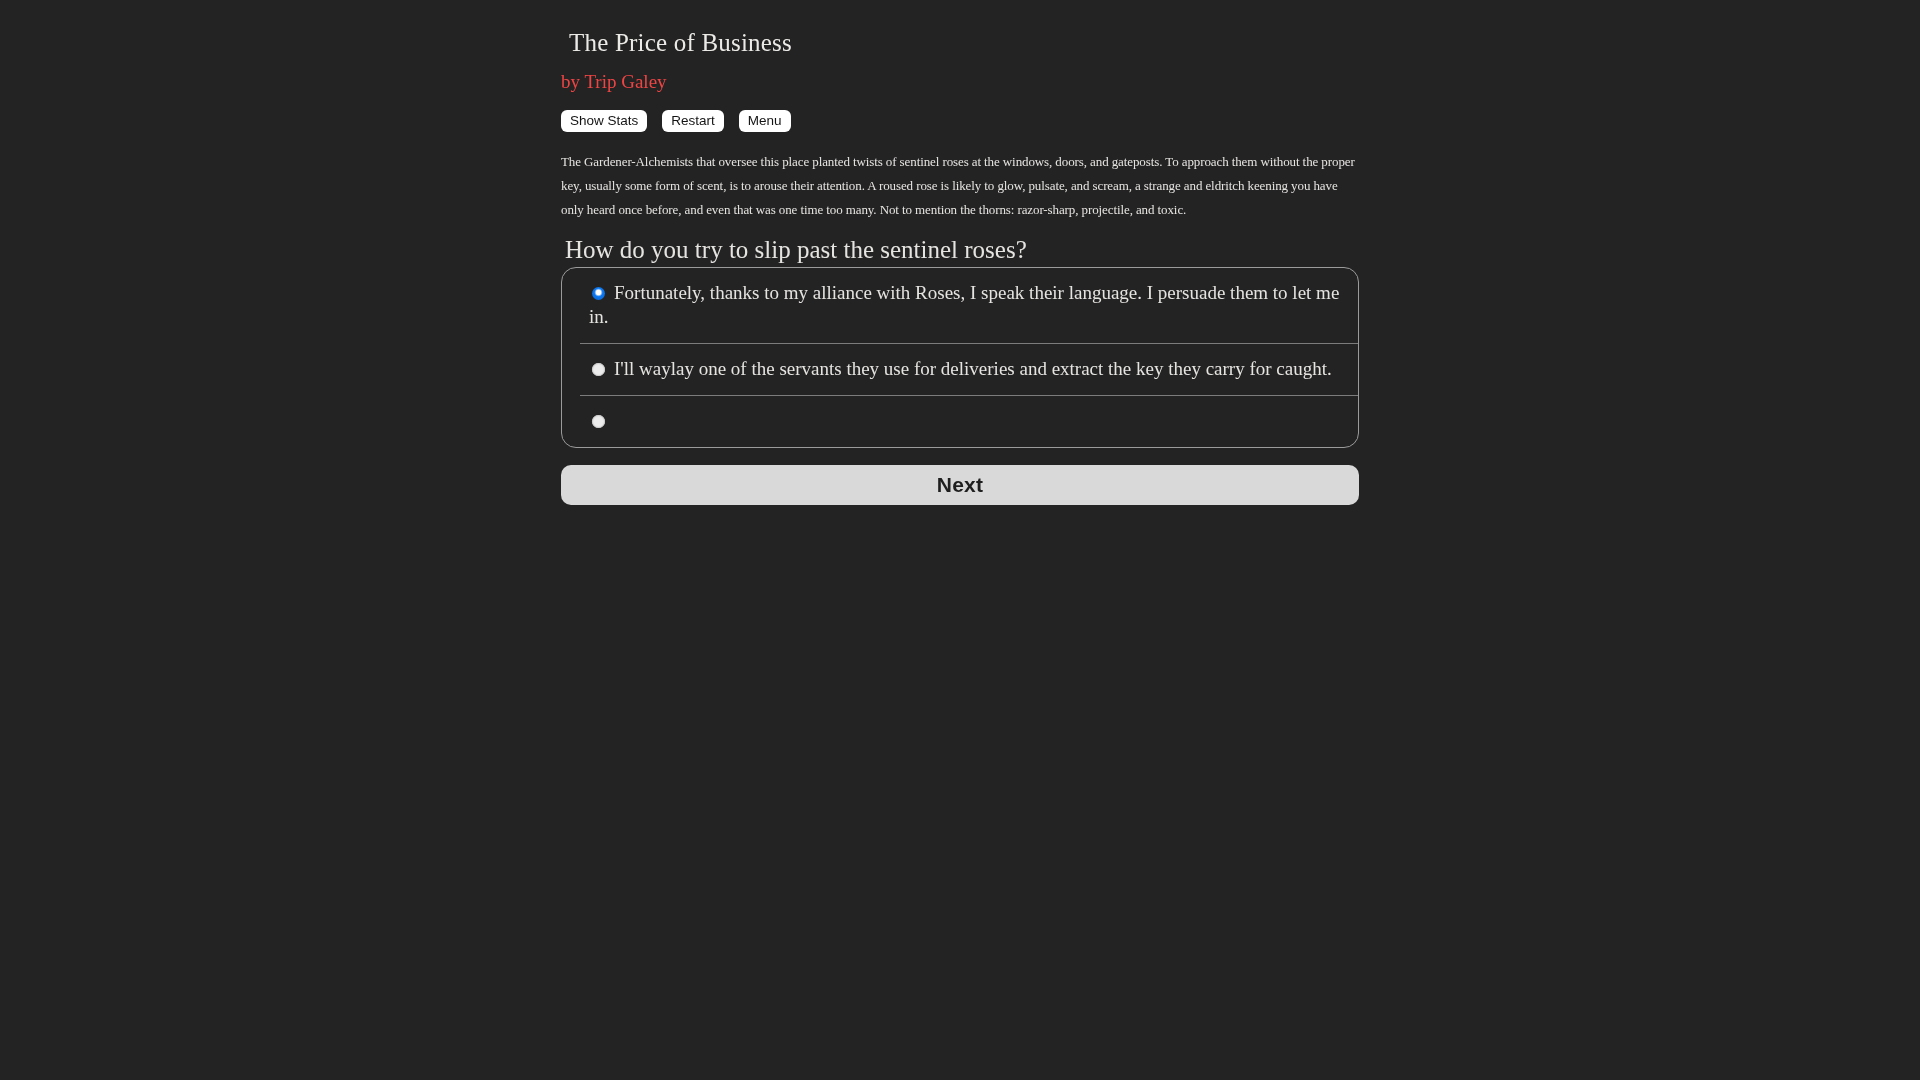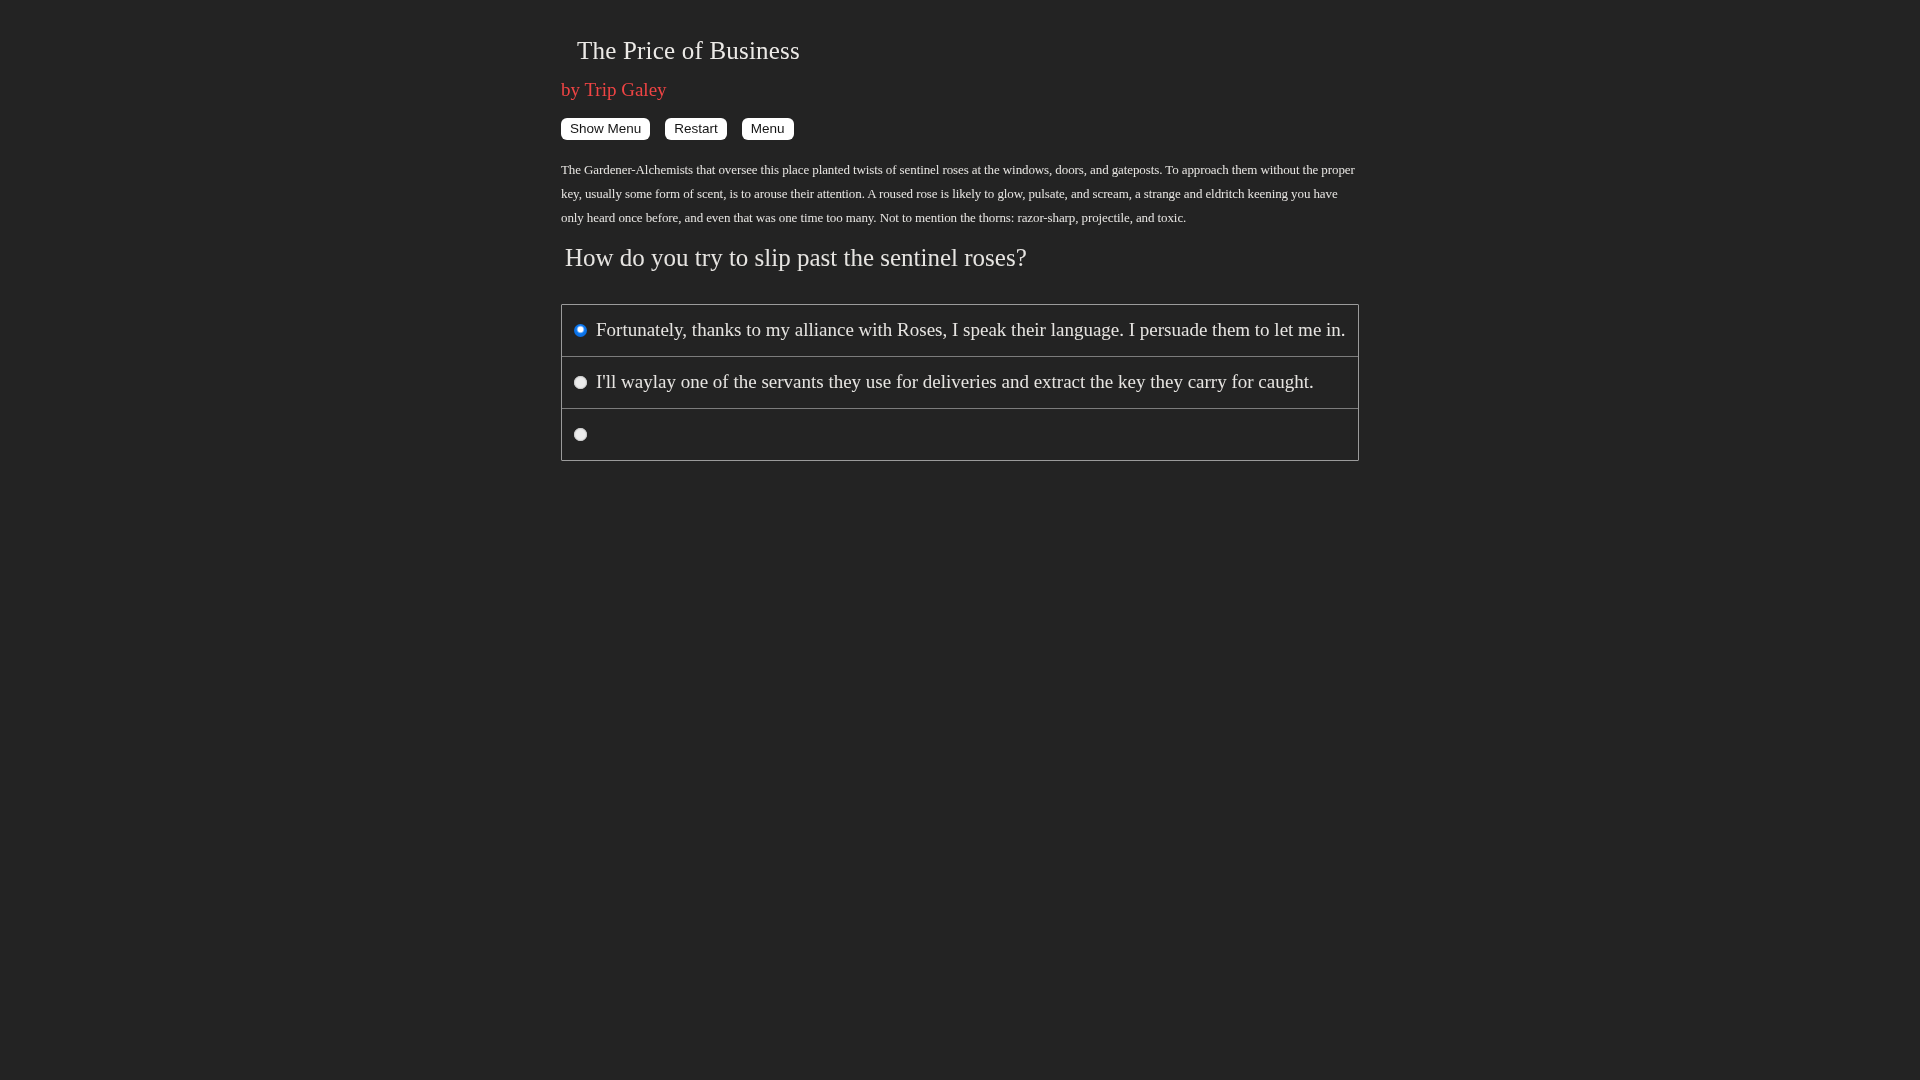--- a/index.html
+++ b/index.html
@@ -14,21 +14,21 @@
     width: 798px;
     margin: 0 auto;
     padding-top: 22px;
     color: #e6e4e1;
     font-family: "Liberation Serif", "DejaVu Serif", serif;
   }
   .game-title {
     font-size: 25px;
     font-weight: normal;
     letter-spacing: 0.2px;
-    margin: 16px;
+    margin: 8px;
     line-height: 1;
     color: #eceae7;
   }
   .game-author {
     font-size: 19px;
     margin: 17px 0 0 0;
     line-height: 1;
     color: #ef4444;
   }
   .toolbar {
@@ -54,24 +54,25 @@
     font-size: 13px;
     line-height: 24px;
     letter-spacing: -0.1px;
   }
   .story-question {
     margin: 16px 0 0 4px;
     font-size: 25px;
     line-height: 24px;
   }
   .choice-list {
-    margin-top: 34px;
+    margin-top: 5px;
     border: 1px solid #9b9b9b;
-    border-radius: 1px;
+    border-radius: 15px;
     overflow: hidden;
+    padding-left: 18px;
   }
   .choice-option {
     display: block;
     padding: 13px 9px 14px 9px;
     font-size: 19px;
     line-height: 24px;
     cursor: pointer;
   }
   .choice-option + .choice-option {
     border-top: 1px solid #7c7c7c;
@@ -110,35 +111,36 @@
 </head>
 <body>
 
 <div class="page">
 
   <h1 class="game-title">The Price of Business</h1>
 
   <div class="game-author">by Trip Galey</div>
 
   <div class="toolbar">
-    <button class="toolbar-btn">Show Menu</button>
+    <button class="toolbar-btn">Show Stats</button>
     <button class="toolbar-btn">Restart</button>
     <button class="toolbar-btn">Menu</button>
   </div>
 
   <p class="story-paragraph">The Gardener-Alchemists that oversee this place planted twists of sentinel roses at the windows, doors, and gateposts. To approach them without the proper key, usually some form of scent, is to arouse their attention. A roused rose is likely to glow, pulsate, and scream, a strange and eldritch keening you have only heard once before, and even that was one time too many. Not to mention the thorns: razor-sharp, projectile, and toxic.</p>
 
   <p class="story-question">How do you try to slip past the sentinel roses?</p>
 
   <div class="choice-list">
     <label class="choice-option">
       <span class="radio checked"></span><span>Fortunately, thanks to my alliance with Roses, I speak their language. I persuade them to let me in.</span>
     </label>
     <label class="choice-option">
       <span class="radio"></span><span>I'll waylay one of the servants they use for deliveries and extract the key they carry for caught.</span>
     </label>
     <label class="choice-option">
       <span class="radio"></span>
     </label>
   </div>
 
+  <button class="next-button">Next</button>
 
 </div>
 
 </body></html>

